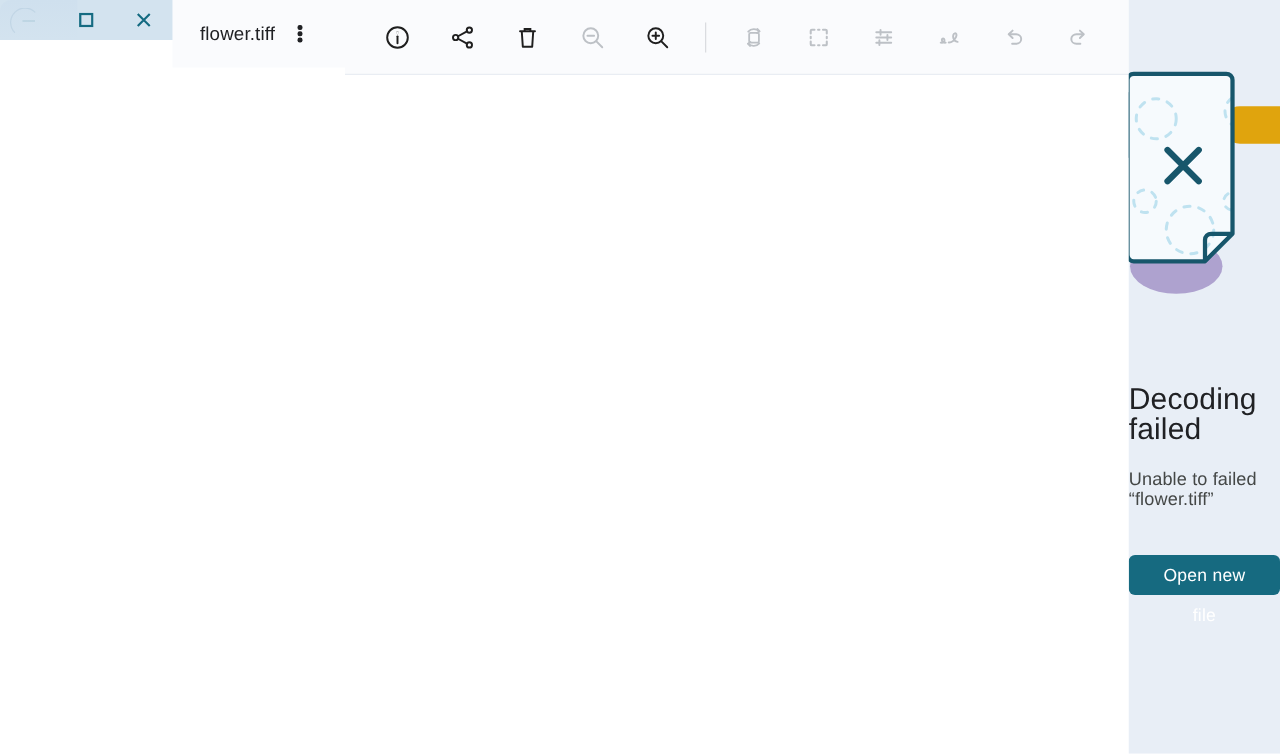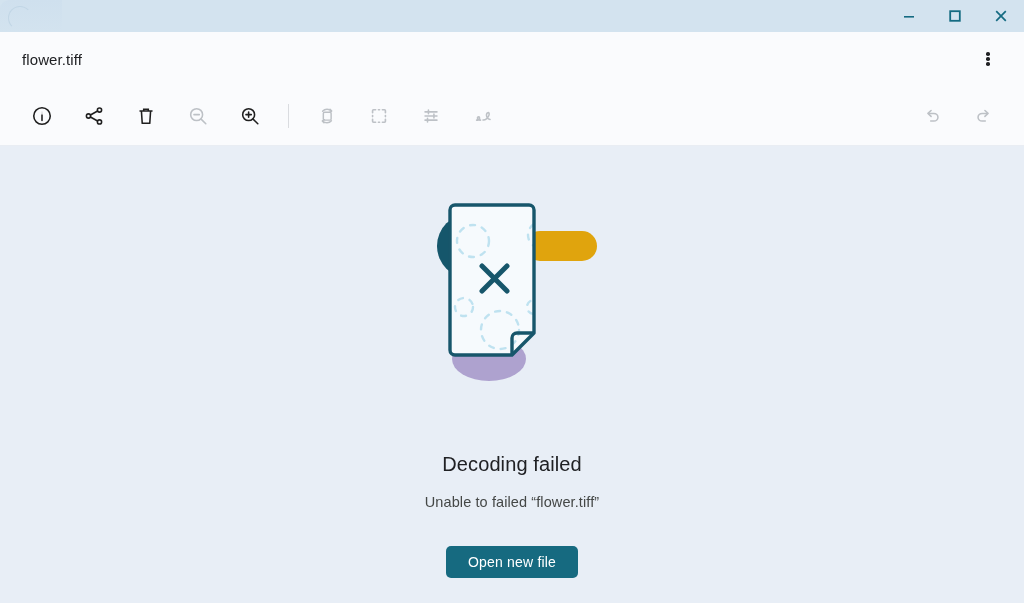--- a/index.html
+++ b/index.html
@@ -4,21 +4,21 @@
 <style>
   * { box-sizing: border-box; margin: 0; padding: 0; }
   html, body {
     width: 1024px; height: 603px;
     font-family: "Liberation Sans", sans-serif;
     background: #ffffff;
     overflow: hidden;
   }
   .window {
     width: 1024px; height: 603px;
-    display: flex; flex-direction: column;
+    display: flex; flex-direction: row;
     position: relative;
   }
 
   
   .titlebar {
     height: 32px;
     background: #d3e3ef;
     display: flex;
     align-items: stretch;
     justify-content: flex-end;
@@ -110,21 +110,21 @@
   }
   .illo {
     position: relative;
     width: 210px; height: 195px;
     margin-top: 53px;
   }
   .illo svg { display:block; }
 
   .err-title {
     margin-top: 60px;
-    font-size: 20px;
+    font-size: 24px;
     font-weight: 400;
     color: #202124;
     letter-spacing: .1px;
     line-height: 1;
   }
   .err-sub {
     margin-top: 20px;
     font-size: 14.5px;
     color: #444746;
     letter-spacing: .1px;

